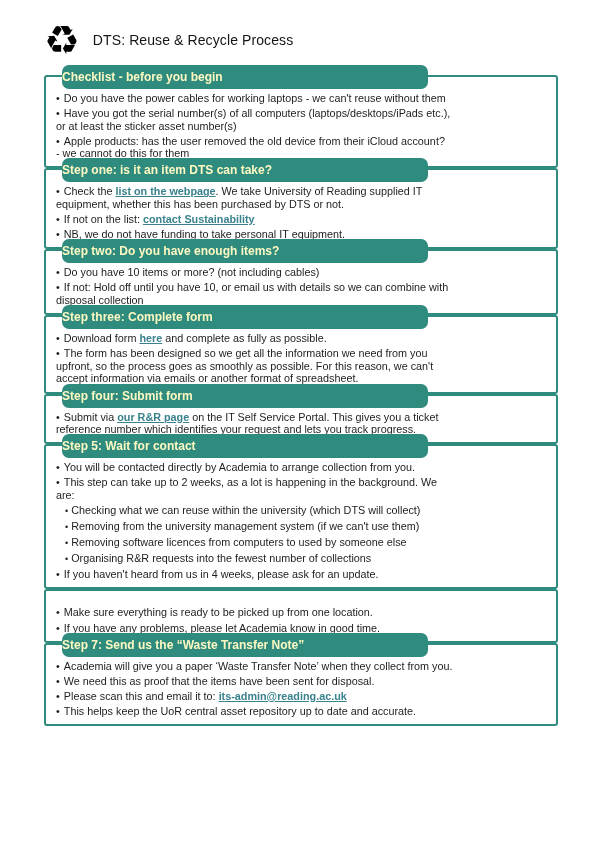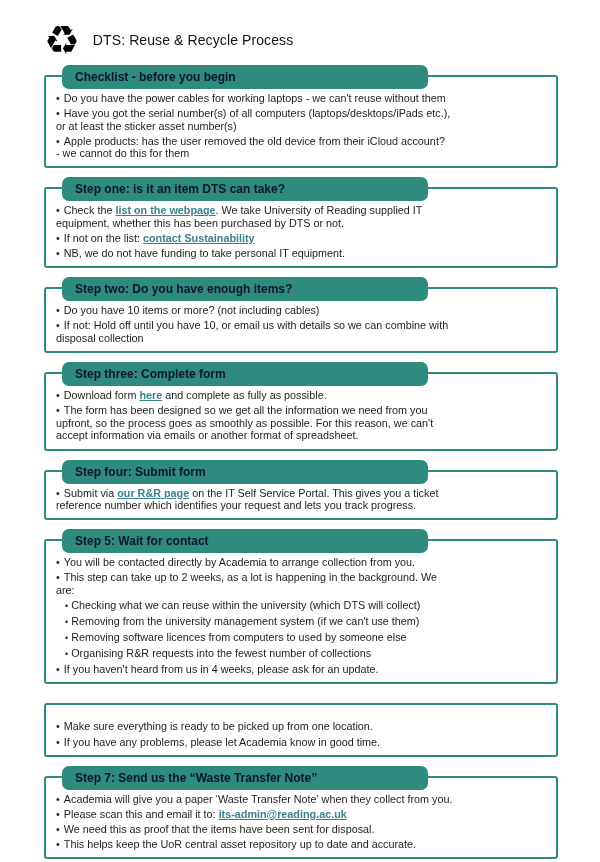--- a/index.html
+++ b/index.html
@@ -13,31 +13,30 @@
   .page { padding: 18px 42px 0 44px; }
 
   .title-row { display: flex; align-items: center; gap: 13px; margin: 2px 0 15px 0; }
   .recycle { font-size: 40px; line-height: 40px; color: #000; font-family: "DejaVu Sans", sans-serif; }
   h1.doc-title { font-size: 14px; font-weight: 500; margin: 0; letter-spacing: .1px; color: #141414; }
 
   .section {
     position: relative;
     border: 2px solid var(--teal);
     border-radius: 3px;
-    margin-top: 19px;
     padding: 15px 6px 4px 10px;
   }
   #sections .section:first-child { margin-top: 13px; }
   .pill {
     position: absolute; top: -12px; left: 16px;
     width: 366px; height: 24px;
     background: var(--teal);
     border-radius: 7px;
-    color: #0f172a; font-weight: 700; font-size: 12px; line-height: 24px;
-    padding-left: 13px;
+    color: #fef9c3; font-weight: 700; font-size: 12px; line-height: 24px;
+    padding-left: 0;
     white-space: nowrap; overflow: hidden;
   }
   .bullet { font-size: 10.8px; line-height: 12.6px; margin-bottom: 2.5px; }
   .bullet .dot { margin-right: 4px; }
   .bullet.sub { padding-left: 9px; }
   .bullet.sub .dot { font-size: 9px; margin-right: 3px; }
   a.link { color: var(--link); font-weight: 700; text-decoration: underline; cursor: pointer; }
   .b { font-weight: 400; }
 </style>
 </head>
@@ -86,19 +85,19 @@
         <div class="bullet sub"><span class="dot">•</span><span>Organising R&amp;R requests into the fewest number of collections</span></div>
         <div class="bullet"><span class="dot">•</span><span>If you haven't heard from us in 4 weeks, please ask for an update.</span></div>
       </div>
       <div class="section">
         <div class="bullet"><span class="dot">•</span><span>Make sure everything is ready to be picked up from one location.</span></div>
         <div class="bullet"><span class="dot">•</span><span>If you have any problems, please let Academia know in good time.</span></div>
       </div>
       <div class="section">
         <div class="pill">Step 7: Send us the “Waste Transfer Note”</div>
         <div class="bullet"><span class="dot">•</span><span>Academia will give you a paper ‘Waste Transfer Note’ when they collect from you.</span></div>
+        <div class="bullet"><span class="dot">•</span><span>We need this as proof that the items have been sent for disposal.</span></div>
         <div class="bullet"><span class="dot">•</span><span>Please scan this and email it to: </span><a class="link">its-admin@reading.ac.uk</a></div>
-        <div class="bullet"><span class="dot">•</span><span>We need this as proof that the items have been sent for disposal.</span></div>
         <div class="bullet"><span class="dot">•</span><span>This helps keep the UoR central asset repository up to date and accurate.</span></div>
       </div>
     </div>
 
 </div>
 
 </body></html>

